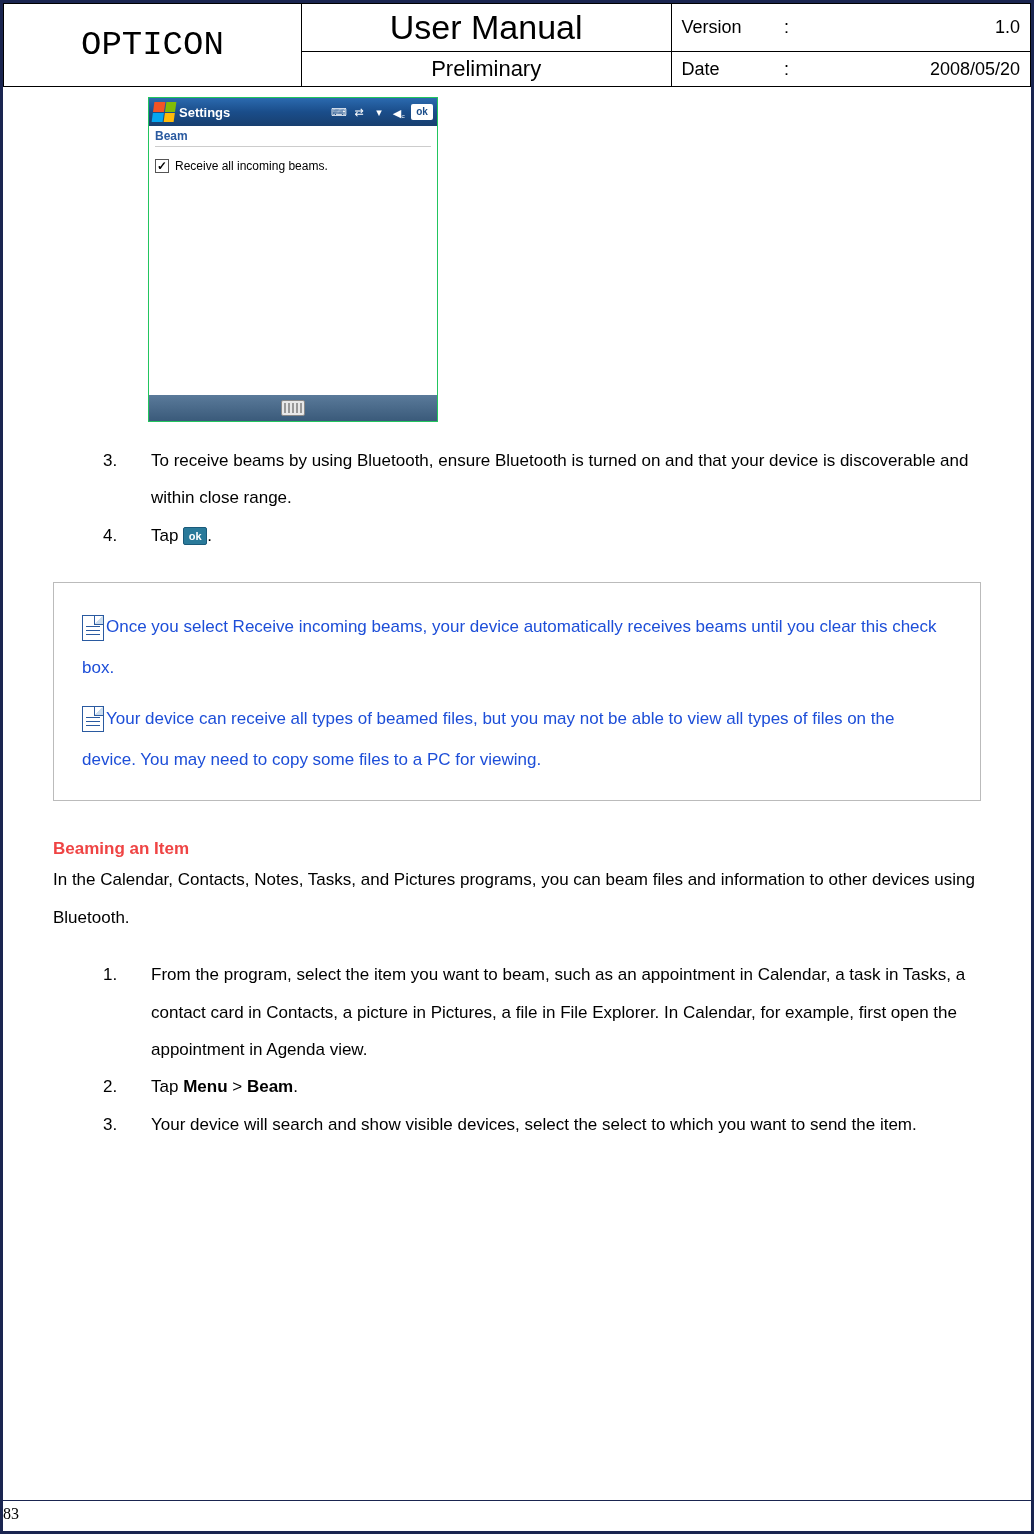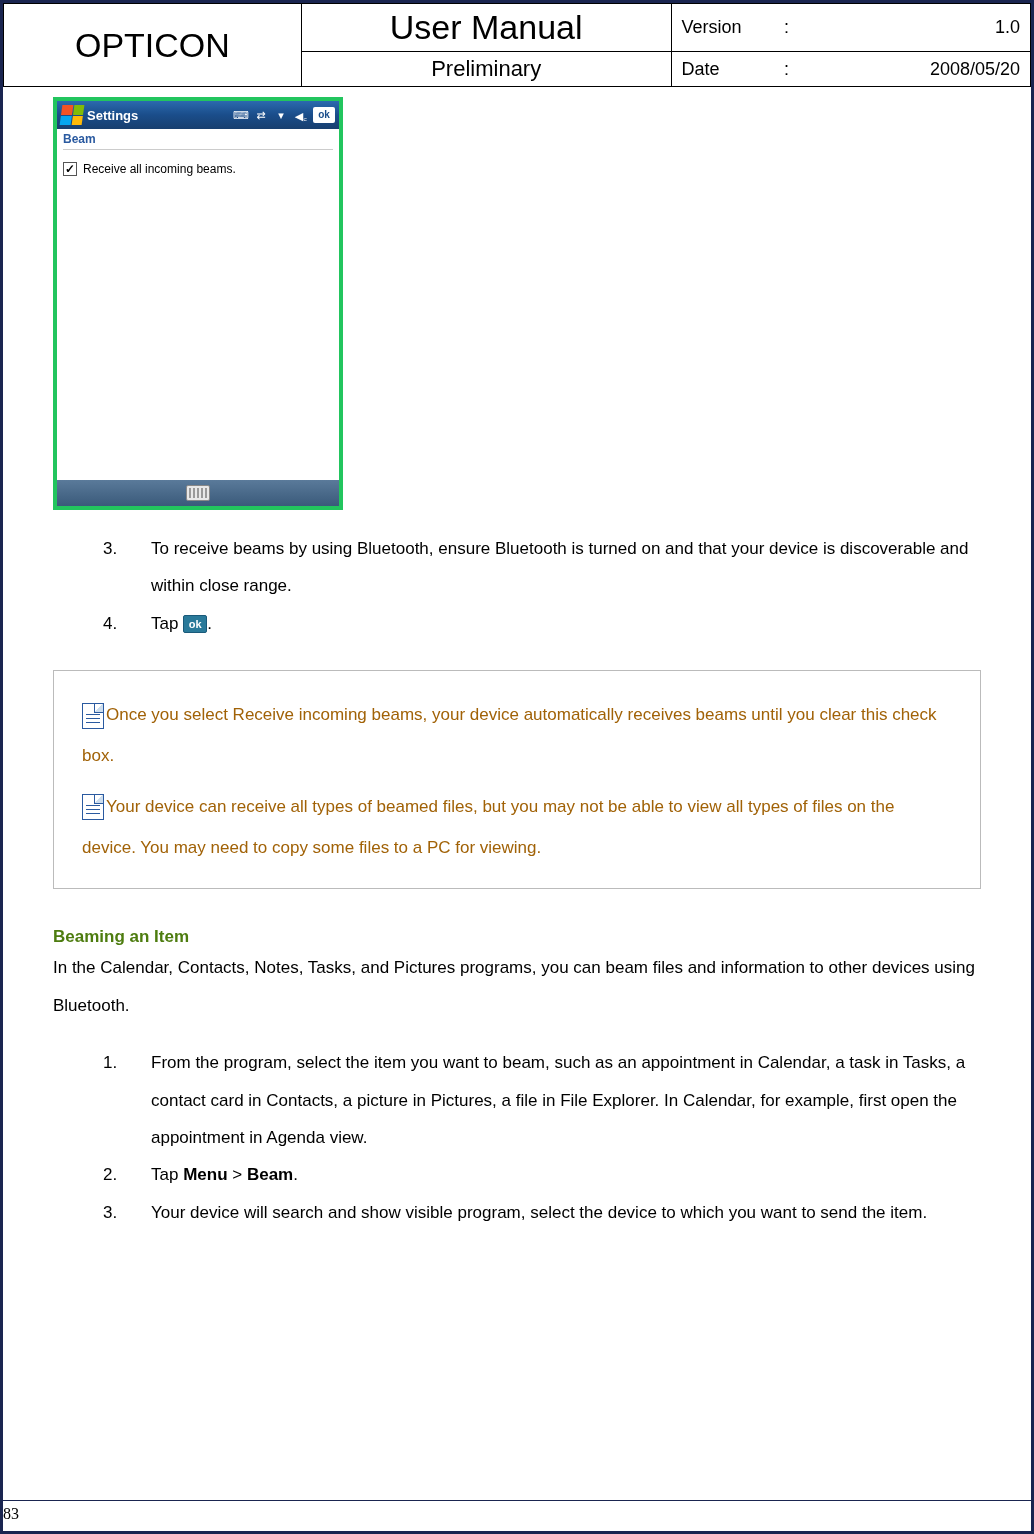--- a/index.html
+++ b/index.html
@@ -22,43 +22,44 @@
     }
     .header-table td {
       border: 1px solid #000;
       vertical-align: middle;
       padding: 4px 10px;
     }
     .brand-cell {
       width: 29%;
       text-align: center;
       font-size: 34px;
-      font-family: Liberation Sans, sans-serif;
+      font-family: Liberation Mono, monospace;
       height: 74px;
     }
     .title-cell {
       width: 36%;
       text-align: center;
       font-family: Arial, sans-serif;
     }
     .title-main { font-size: 34px; }
     .title-sub { font-size: 22px; }
     .meta-cell { width: 35%; font-family: Liberation Sans, sans-serif; font-size: 18px; padding-left: 20px; }
     .meta-row { display: flex; }
     .meta-label { width: 90px; }
     .meta-colon { width: 30px; text-align: center; }
     .meta-value { flex: 1; text-align: right; padding-left: 10px; }
 
     .content { padding: 10px 50px 0 50px; }
 
     
     .screenshot {
       width: 290px;
-      height: 413px;
-      border: 4px solid #22c55e;
+      height: 325px;
+      border: 1px solid #22c55e;
+      margin-left: 95px;
       background: #fff;
       position: relative;
       display: flex;
       flex-direction: column;
     }
     .ss-titlebar {
       height: 28px;
       background: linear-gradient(to bottom, #2b6aaf, #1a4d8a 50%, #183f6f);
       display: flex;
       align-items: center;
@@ -115,40 +116,40 @@
       display:inline-block; width:24px; height:18px; vertical-align:middle;
       background:#2a7a9a; border:1px solid #1a5a7a; border-radius:2px;
       color:#fff; font-size:11px; font-weight:bold; text-align:center; line-height:17px;
     }
 
     .note-box {
       border: 1px solid #bbb;
       margin: 28px 0 0 0;
       padding: 24px 28px 20px 28px;
       font-size: 17px;
-      color: #a16207;
+      color: #1d4ed8;
       line-height: 2.4;
     }
     .note-icon {
       display:inline-block; width:22px; height:26px; vertical-align: middle;
       border:1px solid #2a5aa0; background:#fff; position:relative; margin-right:2px;
     }
     .note-icon::before {
       content:""; position:absolute; top:0; right:0; width:8px; height:8px;
       background:linear-gradient(135deg, transparent 50%, #cde 50%);
       border-left:1px solid #2a5aa0; border-bottom:1px solid #2a5aa0;
     }
     .note-icon::after {
       content:""; position:absolute; left:3px; right:3px; top:10px; height:10px;
       background:repeating-linear-gradient(to bottom,#2a5aa0 0 1px, transparent 1px 4px);
     }
 
     .section-h {
       margin-top: 38px;
-      color: #4d7c0f;
+      color: #ef4444;
       font-weight: bold;
       font-size: 17px;
     }
     .body-text { font-size: 17px; line-height: 2.2; margin-top: 2px;}
 
     .page-number {
       position: absolute;
       bottom: 8px; left: 0; right: 0;
       font-size: 16px;
       font-family: "Times New Roman", serif;
@@ -258,21 +259,21 @@
         <div class="txt">From the program, select the item you want to beam, such as an appointment in Calendar, a task in Tasks, a contact card in Contacts, a picture in Pictures, a file in File Explorer. In Calendar, for example, first open the appointment in Agenda view.</div>
       </div>
       <div class="li">
         <div class="num">2.</div>
         <div class="txt">
           <span>Tap </span><b>Menu</b><span> &gt; </span><b>Beam</b><span>.</span>
         </div>
       </div>
       <div class="li">
         <div class="num">3.</div>
-        <div class="txt">Your device will search and show visible program, select the device to which you want to send the item.</div>
+        <div class="txt">Your device will search and show visible devices, select the select to which you want to send the item.</div>
       </div>
     </div>
 
   </div>
 
   <div class="bottom-rule"></div>
   <div class="page-number">83</div>
 </div>
 
 </body></html>

